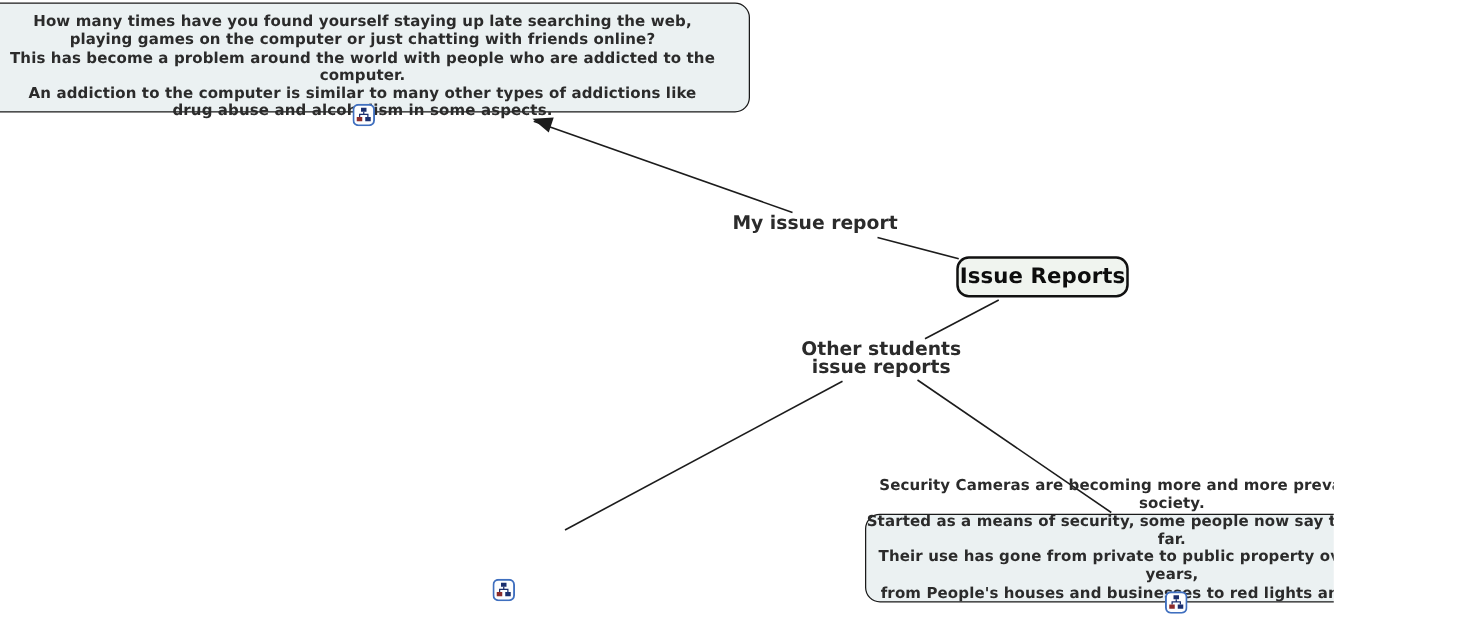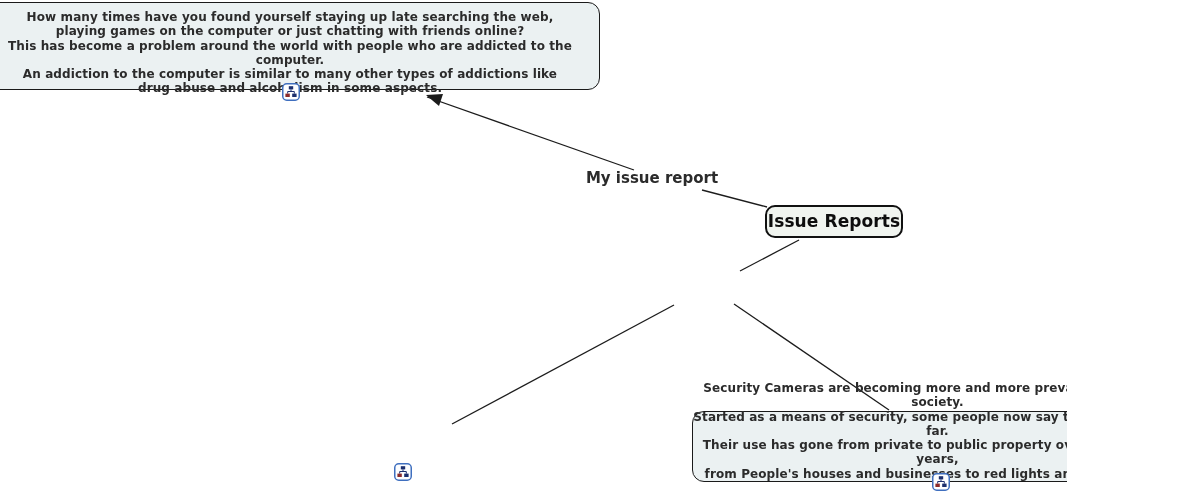--- a/index.html
+++ b/index.html
@@ -66,20 +66,22 @@
       <rect x="10.2" y="10.6" width="4.4" height="3.4" fill="#1b2f6e"></rect>
     </svg>
   </div>
 
   <div class="phrase" style="left:572px;top:171px;width:160px;">My issue report</div>
 
   <div class="concept root" style="left:765px;top:205px;width:138px;height:33px;">
     <div class="txt">Issue Reports</div>
   </div>
 
+  <div class="phrase" style="left:630px;top:272px;width:150px;">Other students
+issue reports</div>
 
   <div class="res-icon" style="left:394px;top:463px;">
     <svg viewBox="0 0 18 18" width="18" height="18">
       <rect x="0.75" y="0.75" width="16.5" height="16.5" rx="4" fill="#fdfeff" stroke="#3f6fbf" stroke-width="1.5"></rect>
       <rect x="6.8" y="3.2" width="4.4" height="3.2" fill="#1b2f6e"></rect>
       <path d="M9 6.4v2.1M5.7 10.6V8.5h6.6v2.1" stroke="#1b2f6e" fill="none" stroke-width="1"></path>
       <rect x="3.4" y="10.6" width="4.4" height="3.4" fill="#8c2b2b"></rect>
       <rect x="10.2" y="10.6" width="4.4" height="3.4" fill="#1b2f6e"></rect>
     </svg>
   </div>

